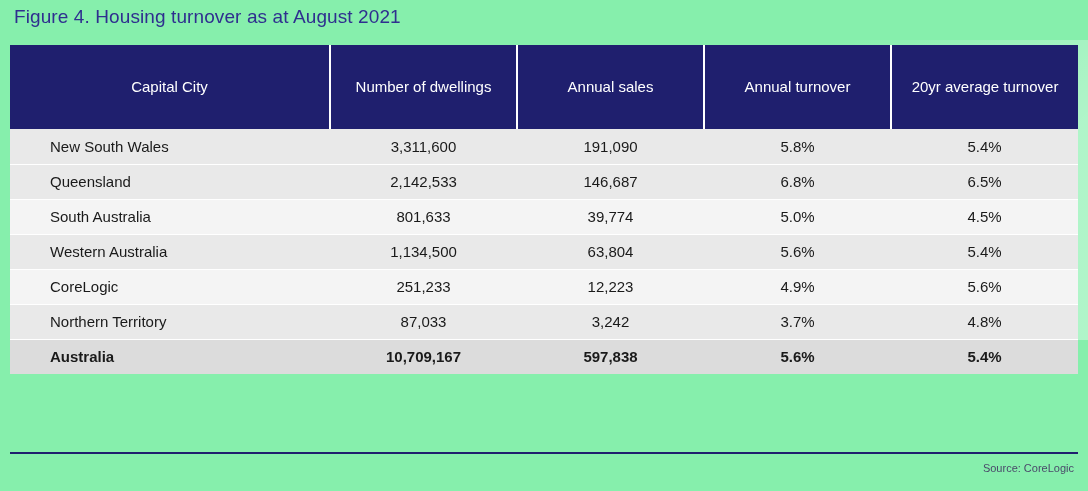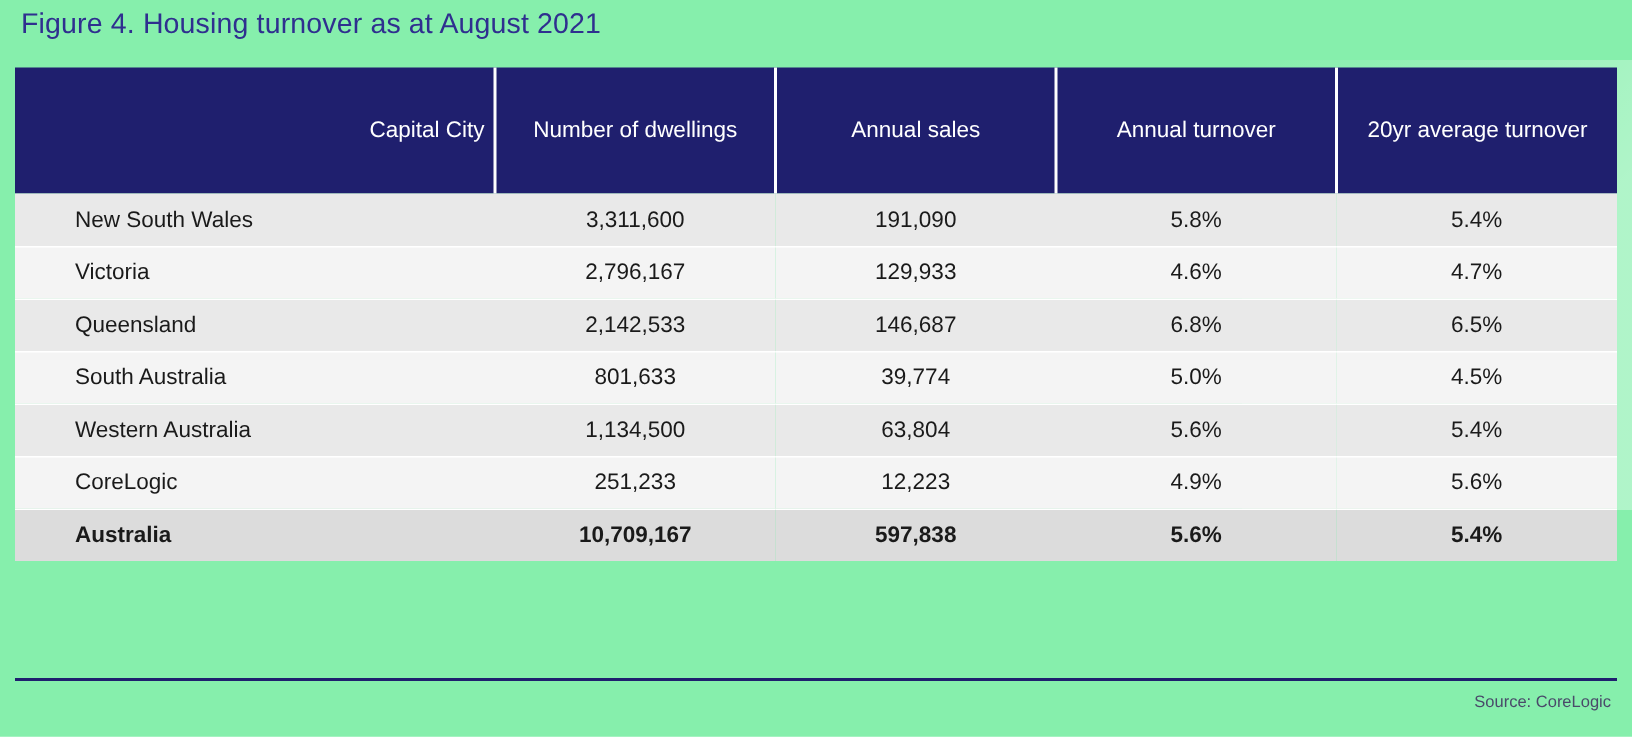--- a/index.html
+++ b/index.html
@@ -52,21 +52,21 @@
     text-align: center;
     border-right: 2px solid #ffffff;
     padding: 4px 6px;
     box-sizing: border-box;
   }
   table.data-table th:last-child {
     border-right: none;
     margin-left: 23px;
   }
   table.data-table th.col-name {
-    text-align: right;
+    text-align: center;
   }
   table.data-table td {
     font-size: 15px;
     color: #1a1a1a;
     height: 35px;
     padding: 0 14px;
     box-sizing: border-box;
     text-align: center;
     vertical-align: middle;
     border-bottom: 1px solid #ffffff;
@@ -138,27 +138,20 @@
         </tr>
       </thead>
       <tbody>
         <tr class="row-odd">
           <td class="col-name">New South Wales</td>
           <td>3,311,600</td>
           <td>191,090</td>
           <td>5.8%</td>
           <td>5.4%</td>
         </tr>
-        <tr class="row-even">
-          <td class="col-name">Victoria</td>
-          <td>2,796,167</td>
-          <td>129,933</td>
-          <td>4.6%</td>
-          <td>4.7%</td>
-        </tr>
         <tr class="row-odd">
           <td class="col-name">Queensland</td>
           <td>2,142,533</td>
           <td>146,687</td>
           <td>6.8%</td>
           <td>6.5%</td>
         </tr>
         <tr class="row-even">
           <td class="col-name">South Australia</td>
           <td>801,633</td>
@@ -173,20 +166,27 @@
           <td>5.6%</td>
           <td>5.4%</td>
         </tr>
         <tr class="row-even">
           <td class="col-name">CoreLogic</td>
           <td>251,233</td>
           <td>12,223</td>
           <td>4.9%</td>
           <td>5.6%</td>
         </tr>
+        <tr class="row-odd">
+          <td class="col-name">Northern Territory</td>
+          <td>87,033</td>
+          <td>3,242</td>
+          <td>3.7%</td>
+          <td>4.8%</td>
+        </tr>
         <tr class="row-total">
           <td class="col-name">Australia</td>
           <td>10,709,167</td>
           <td>597,838</td>
           <td>5.6%</td>
           <td>5.4%</td>
         </tr>
       </tbody>
     </table>
   </div>

